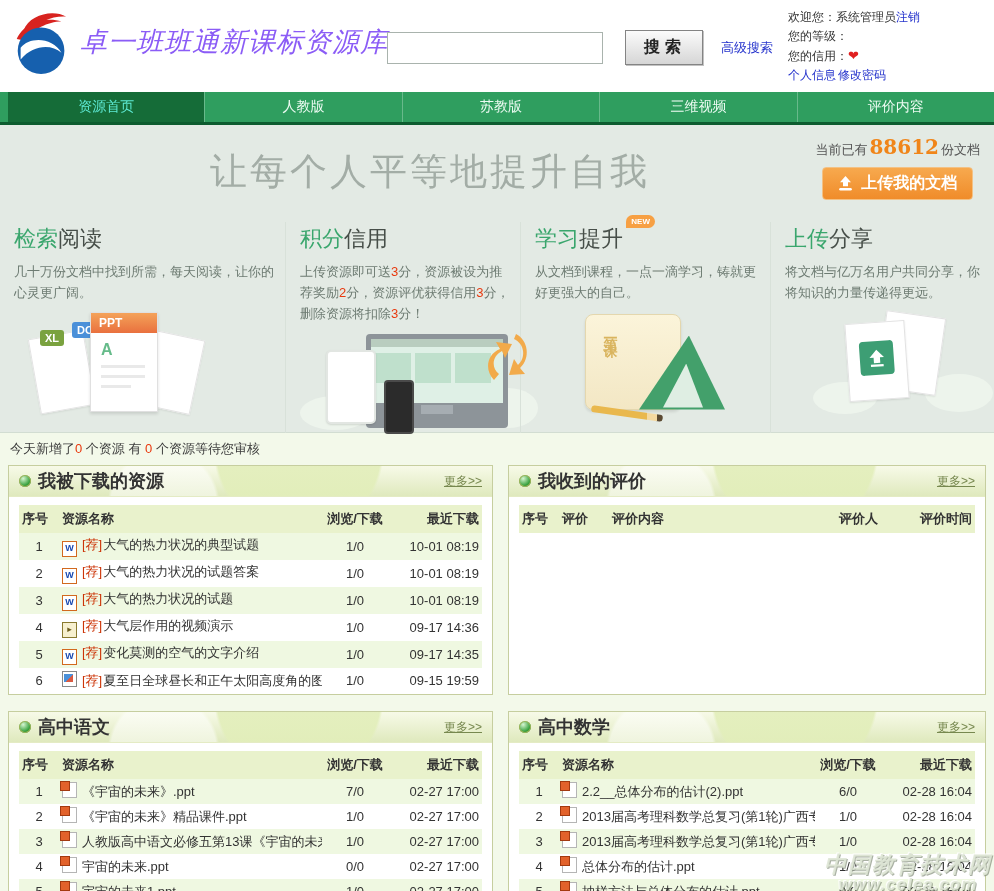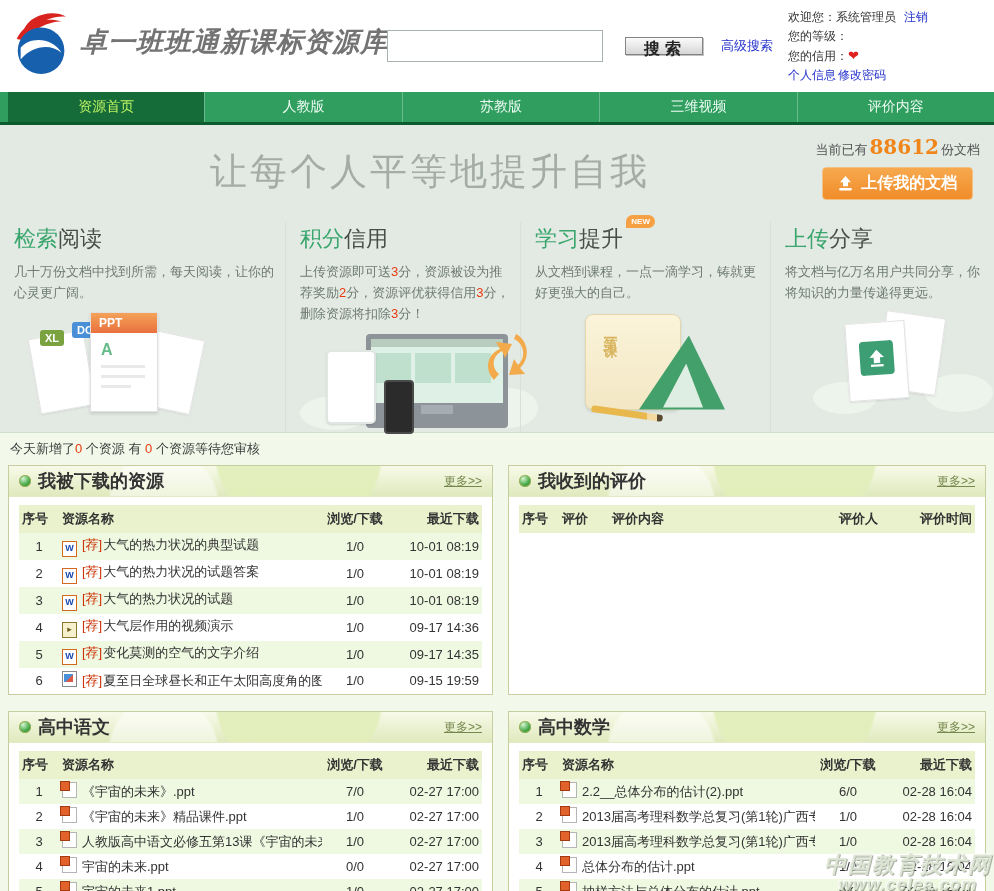--- a/index.html
+++ b/index.html
@@ -6,39 +6,39 @@
   body{width:994px;height:891px;overflow:hidden;background:#fff;
        font-family:"Liberation Sans","DejaVu Sans",sans-serif;}
   .page{position:relative;width:994px;height:891px;overflow:hidden;background:#fff;}
   a{text-decoration:none;cursor:pointer;}
   .blue-link{color:#2533cc;}
   .red-num{color:#e8380d;}
 
   
   .topbar{height:92px;position:relative;background:#fff;}
   .logo{position:absolute;left:8px;top:6px;display:flex;align-items:center;}
-  .logo-title{font-family:"DejaVu Serif","Liberation Serif",serif;font-style:italic;font-weight:bold;
-              font-size:27px;color:#737373;letter-spacing:1px;margin-left:2px;}
+  .logo-title{font-family:"DejaVu Serif","Liberation Serif",serif;font-style:italic;font-weight:normal;
+              font-size:27px;color:#8b5cf6;letter-spacing:1px;margin-left:2px;}
   .searchbox{position:absolute;left:387px;top:30px;display:flex;align-items:center;}
   .search-input{width:202px;height:30px;border:1px solid #a9b3ad;background:#fff;font-size:14px;padding:0 6px;}
-  .search-btn{margin-left:22px;width:78px;height:18px;background:linear-gradient(#fbfbfb,#d6d6d6);
+  .search-btn{margin-left:22px;width:78px;height:35px;background:linear-gradient(#fbfbfb,#d6d6d6);
               border:1px solid #848484;box-shadow:1px 1px 0 #c2c2c2;font-size:16px;font-weight:bold;
               color:#222;letter-spacing:5px;padding-left:8px;cursor:pointer;}
   .adv-link{margin-left:18px;font-size:13px;}
   .userinfo{position:absolute;right:10px;top:8px;font-size:12px;color:#333;line-height:19px;width:196px;}
   .userinfo .uline a{margin-right:2px;}
-  .userinfo .u-name{margin-right:8px;}
+  .userinfo .u-name{margin-right:0;}
   .heart{color:#e02020;font-size:13px;}
 
   
   .mainnav{height:30px;background:#2f9e5f;border-bottom:3px solid #0d5c2f;display:flex;padding-left:8px;}
   .nav-item{flex:1;display:flex;align-items:center;justify-content:center;color:#ecfbf2;font-size:14px;
             border-left:1px solid rgba(255,255,255,.28);}
   .nav-item:first-child{border-left:none;}
-  .nav-item.active{background:#156c38;color:#bef264;}
+  .nav-item.active{background:#156c38;color:#5eead4;}
 
   
   .mid{height:307px;background:#e3eae4;border-bottom:1px solid #d2ddd2;position:relative;}
   .banner{height:97px;position:relative;}
   .slogan{position:absolute;left:210px;top:22px;font-size:37px;color:#a3ada6;letter-spacing:3px;}
   .banner-right{position:absolute;right:14px;top:10px;text-align:center;}
   .doc-count{font-size:13px;color:#555;}
   .count-num{color:#f08519;font-size:20px;font-weight:bold;font-family:"DejaVu Serif",serif;margin:8px 2px;}
   .upload-btn{margin-top:8px;display:inline-flex;align-items:center;gap:8px;
               background:linear-gradient(#f7a94e,#f08c2a);border:1px solid #f3c184;border-radius:4px;

